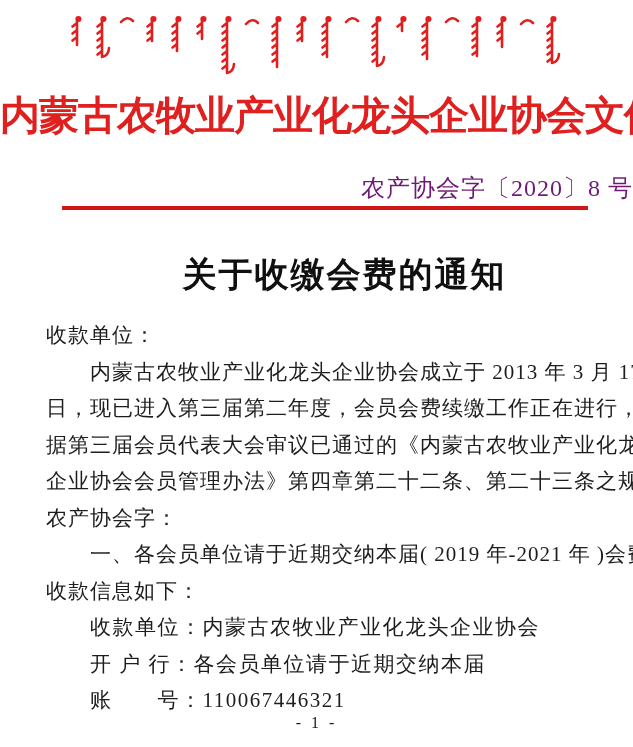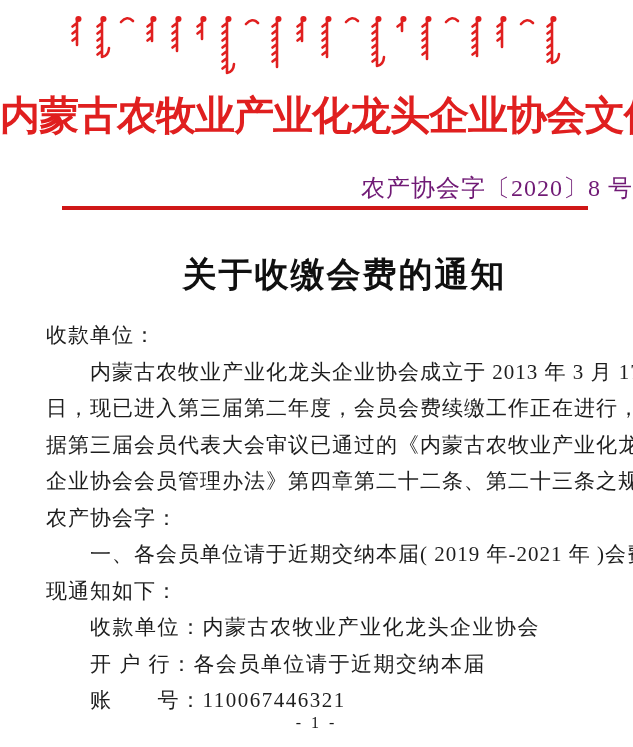--- a/index.html
+++ b/index.html
@@ -249,21 +249,21 @@
   <div class="notice-title">关于收缴会费的通知</div>
 
   <div class="body-lines">
       <div class="body-line">收款单位：</div>
       <div class="body-line indent">内蒙古农牧业产业化龙头企业协会成立于 2013 年 3 月 17</div>
       <div class="body-line">日，现已进入第三届第二年度，会员会费续缴工作正在进行，依</div>
       <div class="body-line">据第三届会员代表大会审议已通过的《内蒙古农牧业产业化龙头</div>
       <div class="body-line">企业协会会员管理办法》第四章第二十二条、第二十三条之规定，</div>
       <div class="body-line">农产协会字：</div>
       <div class="body-line indent">一、各会员单位请于近期交纳本届( 2019 年-2021 年 )会费，</div>
-      <div class="body-line">现通知如下：</div>
+      <div class="body-line">收款信息如下：</div>
       <div class="body-line indent bold">收款单位：内蒙古农牧业产业化龙头企业协会</div>
       <div class="body-line indent bold">开 户 行：各会员单位请于近期交纳本届</div>
       <div class="body-line indent bold">账　　号：110067446321</div>
     </div>
 
   <div class="page-number">- 1 -</div>
 
 </div>
 
 </body></html>

